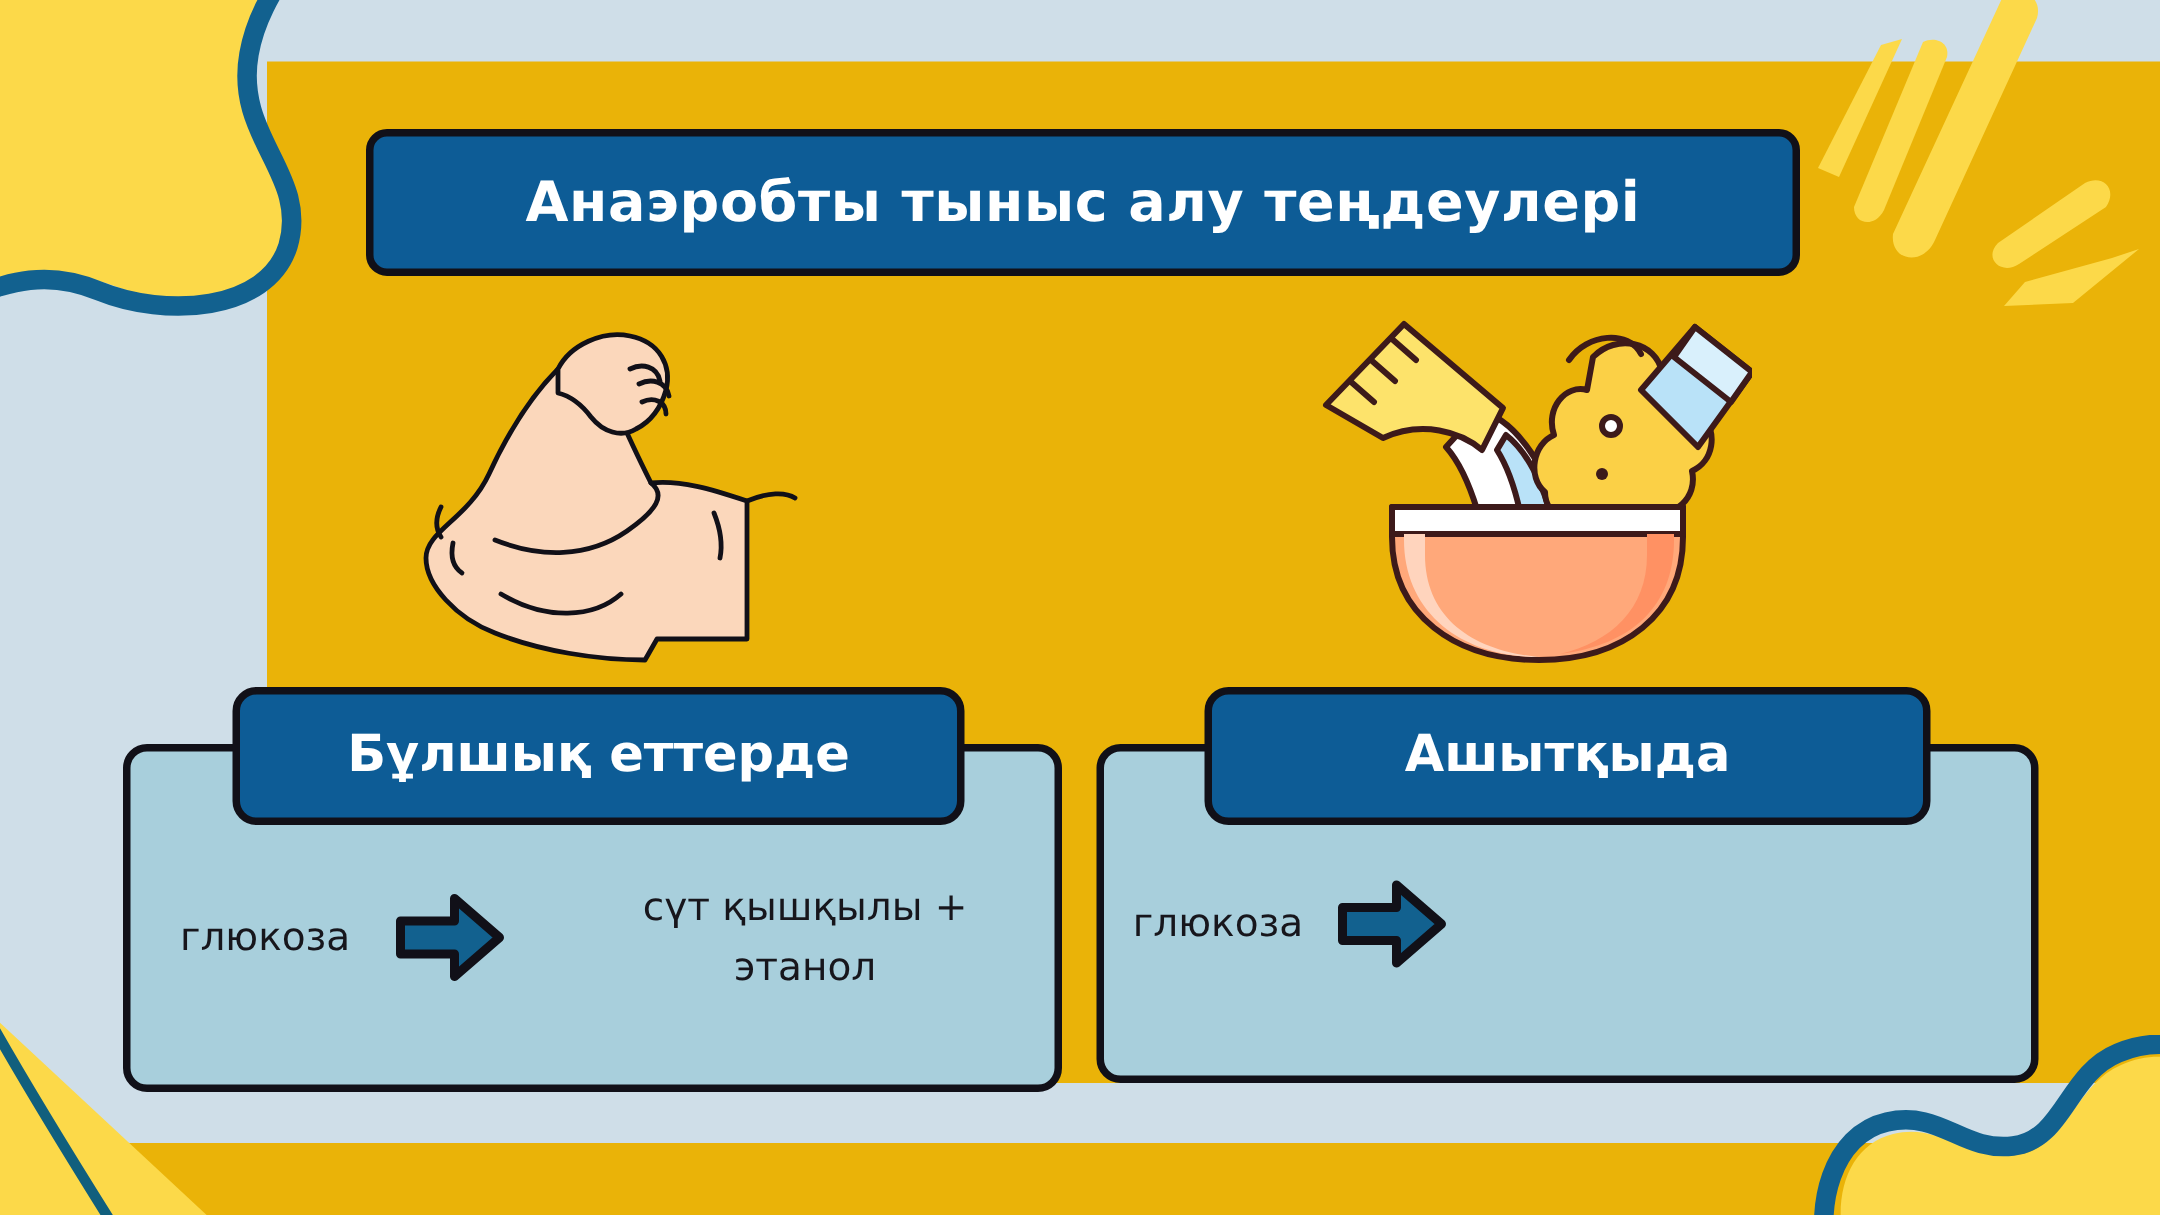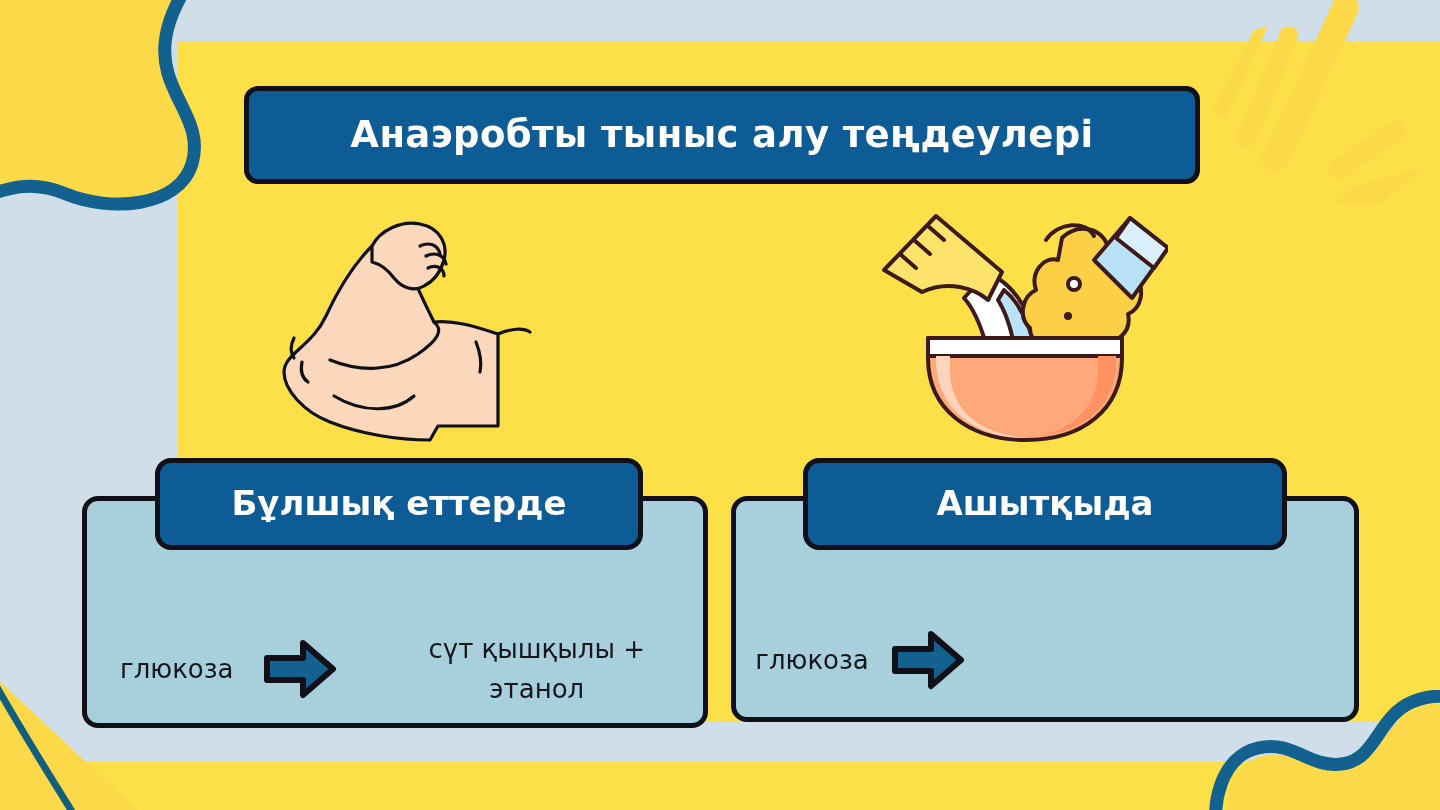--- a/index.html
+++ b/index.html
@@ -9,21 +9,21 @@
     background: #ffffff;
   }
   body {
     font-family: "DejaVu Sans", "Liberation Sans", sans-serif;
   }
 
   #slide {
     position: relative;
     width: 1440px;
     height: 810px;
-    background: #fde047;
+    background: #eab308;
     overflow: hidden;
   }
 
   
   .band {
     position: absolute;
     background: #cfdee8;
     z-index: 0;
   }
   .band-top {
@@ -143,21 +143,20 @@
     white-space: nowrap;
     line-height: 1.1;
   }
 
   
   .eq-row {
     position: absolute;
     display: flex;
     align-items: center;
     z-index: 7;
-    margin-top: 44px;
   }
   .eq-row-left  { left: 100px; top: 585px; width: 596px; }
   .eq-row-right { left: 742px; top: 585px; width: 610px; }
 
   .eq-term {
     font-size: 26px;
     color: #17161c;
     text-align: center;
     line-height: 1.55;
   }

